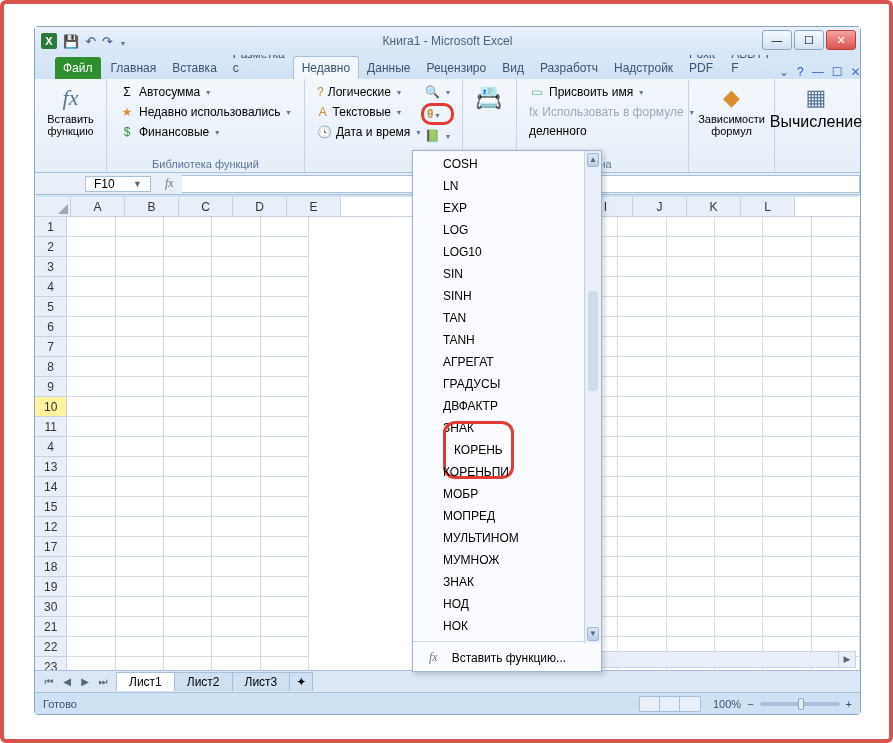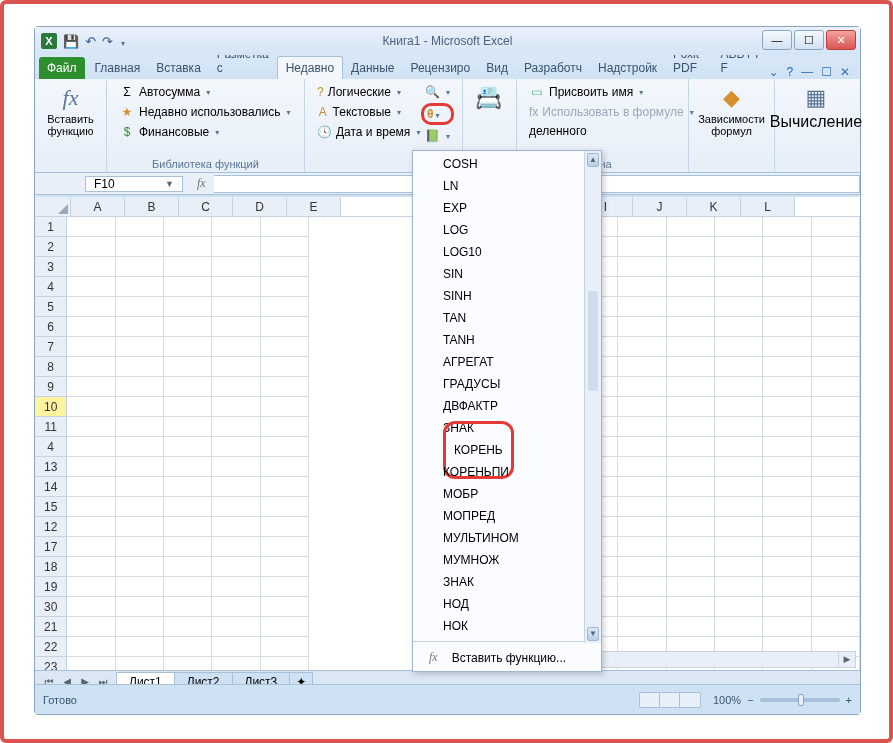--- a/index.html
+++ b/index.html
@@ -11,21 +11,21 @@
 .titlebar { height: 28px; background: linear-gradient(#eaf1fb,#d5e4f5); display: flex; align-items: center; position: relative; font-size: 12px; }
 .titlebar .qat { display: flex; align-items: center; gap: 6px; padding-left: 6px; }
 .titlebar .qat .xl { width: 16px; height: 16px; background: #2a7a3a; border-radius: 2px; display:inline-flex; align-items:center; justify-content:center; color:#fff; font-size:11px; font-weight:bold; }
 .titlebar .qat span.icon { font-size: 13px; color:#3b5e88; }
 .titlebar .title { position:absolute; left:50%; transform:translateX(-50%); color:#4a627e; }
 .winbtns { position:absolute; right:4px; top:3px; display:flex; gap:2px; }
 .winbtn { width:30px; height:20px; border:1px solid #8aa5c1; background:linear-gradient(#f5f9fe,#d3e1f2); border-radius:3px; display:flex; align-items:center; justify-content:center; font-size:11px; }
 .winbtn.close { background:linear-gradient(#f2a3a0,#d9534f); color:#fff; border-color:#b5413d; }
 
 
-.tabs { height: 24px; display:flex; align-items:flex-end; padding-left:4px; gap:0; font-size:12px; background:linear-gradient(#d9e8f8,#cfe2f3); }
+.tabs { height: 24px; display:flex; align-items:flex-end; padding-left:20px; gap:0; font-size:12px; background:linear-gradient(#d9e8f8,#cfe2f3); }
 .tab { padding: 4px 8px 4px 8px; color:#3a536f; cursor:default; }
 .tab.file { background:#2f8f2f; color:#fff; border-radius:3px 3px 0 0; margin-right:2px; }
 .tab.active { background:#f3f7fc; border:1px solid #a8c0da; border-bottom:none; border-radius:3px 3px 0 0; }
 .tabs .help { margin-left:auto; display:flex; gap:8px; padding-right:10px; font-size:12px; color:#3a6fb5; }
 
 
 .ribbon { height: 94px; background:linear-gradient(#f3f7fc,#e6eef8); border-bottom:1px solid #a8c0da; display:flex; position:relative; font-size:12px; }
 .group { border-right:1px solid #c5d6ea; padding:4px 8px 2px 8px; display:flex; flex-direction:column; }
 .group .label { text-align:center; font-size:11px; color:#5a7597; margin-top:auto; padding-top:2px; }
 .bigbtn { display:flex; flex-direction:column; align-items:center; gap:2px; padding:2px 4px; }
@@ -33,21 +33,21 @@
 .stack { display:flex; flex-direction:column; gap:2px; }
 .rbtn { display:flex; align-items:center; gap:4px; padding:1px 4px; white-space:nowrap; }
 .rbtn .ic { width:16px; height:16px; display:inline-flex; align-items:center; justify-content:center; font-size:12px; }
 .caret::after { content:"▾"; font-size:8px; color:#5a7597; margin-left:2px; }
 
 
 .math-highlight { border: 3px solid #e53935; border-radius: 10px; padding: 1px 3px; display:inline-flex; align-items:center; }
 
 
 .fbar { height: 22px; background:#e8eff8; border-bottom:1px solid #a8c0da; display:flex; align-items:center; font-size:12px; }
-.namebox { width:98px; border:1px solid #a8c0da; background:#fff; margin:0 6px 0 50px; padding:0 8px; display:flex; align-items:center; justify-content:space-between; }
+.namebox { width:66px; border:1px solid #a8c0da; background:#fff; margin:0 6px 0 50px; padding:0 8px; display:flex; align-items:center; justify-content:space-between; }
 .namebox .dd { font-size:9px; color:#666; }
 .fx { font-style:italic; font-family:"Times New Roman",serif; color:#777; padding:0 8px; }
 .formula-input { flex:1; background:#fff; border:1px solid #a8c0da; border-left:none; height:18px; }
 
 
 .gridwrap { position:absolute; top: 170px; left:0; right:0; bottom: 44px; background:#fff; overflow:hidden; }
 .colhdrs { display:flex; height:20px; border-bottom:1px solid #c7d3e0; font-size:12px; }
 .selall { width:36px; background:#e8eff8; border-right:1px solid #c7d3e0; position:relative; }
 .selall::after { content:""; position:absolute; right:2px; bottom:2px; border:5px solid transparent; border-right-color:#9ab; border-bottom-color:#9ab; }
 .colh { width:54px; background:#e8eff8; border-right:1px solid #c7d3e0; text-align:center; line-height:20px; color:#333; }
@@ -70,21 +70,21 @@
 .menu .sep { border-top:1px solid #c7d3e0; margin:2px 0; }
 .menu .insertfn { padding:6px 8px; display:flex; align-items:center; gap:6px; }
 .menu .insertfn .fx { font-size:12px; }
 
 
 .sheettabs { position:absolute; bottom:22px; left:0; right:0; height:22px; background:#dbe7f4; border-top:1px solid #a8c0da; display:flex; align-items:center; font-size:12px; }
 .sheettabs .nav { display:flex; gap:2px; padding:0 6px; }
 .sheettabs .nav span { width:16px; text-align:center; color:#567; font-size:10px; }
 .stab { padding:2px 12px; background:#fff; border:1px solid #a8c0da; border-bottom:none; border-radius:0 0 0 0; margin-left:-1px; }
 .stab.inactive { background:#cfe0f2; }
-.statusbar { position:absolute; bottom:0; left:0; right:0; height:30px; background:#cfe2f3; border-top:1px solid #a8c0da; display:flex; align-items:center; font-size:11px; padding:0 8px; }
+.statusbar { position:absolute; bottom:0; left:0; right:0; height:22px; background:#cfe2f3; border-top:1px solid #a8c0da; display:flex; align-items:center; font-size:11px; padding:0 8px; }
 .statusbar .ready { color:#3a536f; }
 .statusbar .zoom { margin-left:auto; display:flex; align-items:center; gap:6px; color:#3a536f; }
 .viewbtns { display:flex; border:1px solid #a8c0da; border-radius:2px; overflow:hidden; margin-right:6px; }
 .viewbtns span { width:20px; height:14px; background:#e8eff8; border-right:1px solid #a8c0da; display:inline-block; }
 .viewbtns span:last-child { border-right:none; }
 .slider { width:80px; height:4px; background:#a8c0da; position:relative; border-radius:2px; }
 .slider .knob { position:absolute; left:38px; top:-4px; width:6px; height:12px; background:#e8eff8; border:1px solid #8aa5c1; border-radius:2px; }
 
 .hscroll { position:absolute; right:4px; bottom:24px; width:440px; height:17px; background:#e8eff8; border:1px solid #c7d3e0; display:flex; }
 .hscroll span { width:17px; text-align:center; font-size:9px; color:#567; line-height:15px; border-right:1px solid #c7d3e0; }

